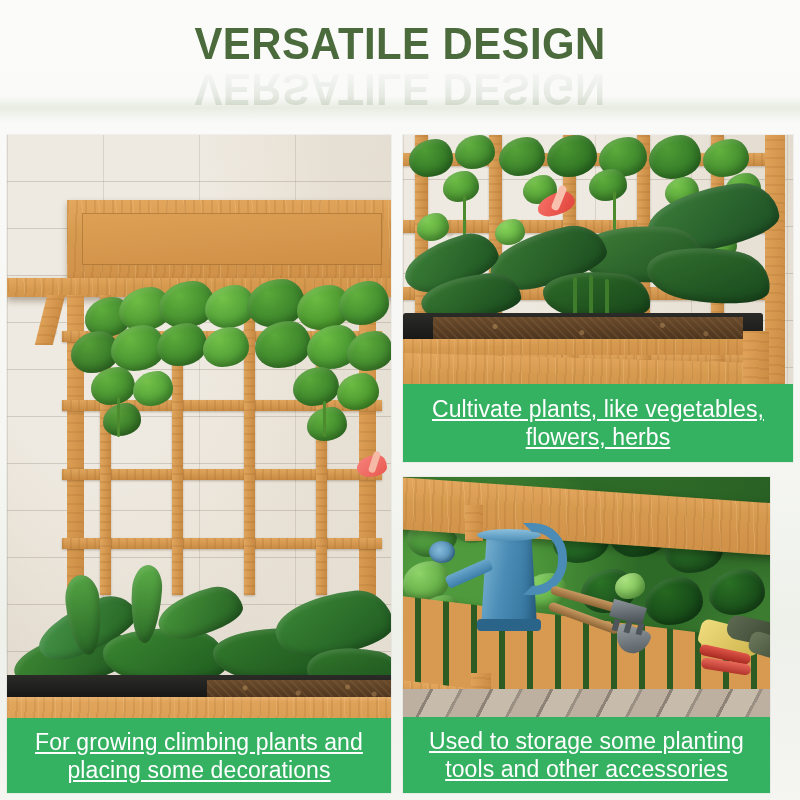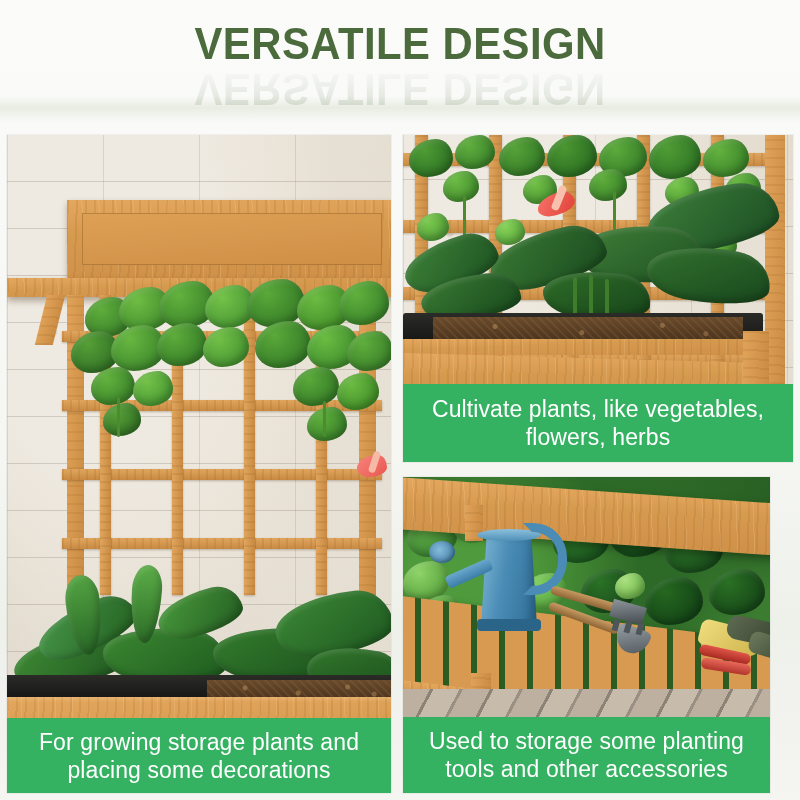--- a/index.html
+++ b/index.html
@@ -53,20 +53,21 @@
 
   
   .caption{
     position:absolute;left:0;width:100%;
     background:#35b162;color:#ffffff;
     font-size:23px;line-height:28px;font-weight:normal;
     text-align:center;
     display:flex;align-items:center;justify-content:center;
     padding:4px 6px;box-sizing:border-box;
     letter-spacing:.1px;
+    text-decoration:underline;
   }
   .cap-left{bottom:0;height:75px;}
   .cap-tr{bottom:0;height:78px;}
   .cap-br{bottom:0;height:76px;}
 
   
 
   
   .stonewall{position:absolute;inset:0;
     background:
@@ -209,21 +210,21 @@
           <div class="leaf leaf-lg" style="left:300px;top:512px;width:96px;height:52px;background:linear-gradient(150deg,#347b2d,#17491a);transform:rotate(12deg);"></div>
           <div class="leaf" style="left:60px;top:440px;width:34px;height:80px;border-radius:50% 50% 46% 54% / 32% 30% 70% 68%;background:linear-gradient(175deg,#54a443,#276525);transform:rotate(-6deg);"></div>
           <div class="leaf" style="left:124px;top:430px;width:30px;height:78px;border-radius:50% 50% 46% 54% / 32% 30% 70% 68%;background:linear-gradient(175deg,#5cae48,#2c6c27);transform:rotate(4deg);"></div>
         </div>
 
         <div class="liner" style="left:0;top:540px;width:390px;height:26px;"></div>
         <div class="soil" style="left:200px;top:545px;width:190px;height:20px;"></div>
         <div class="wood" style="position:absolute;left:0;top:562px;width:390px;height:96px;box-shadow:inset 0 2px 4px rgba(255,230,190,.25);"></div>
       </div>
 
-      <div class="caption cap-left">For growing storage plants and placing some decorations</div>
+      <div class="caption cap-left">For growing climbing plants and placing some decorations</div>
     </div>
 
     <div class="panel p-tr">
       <div class="scene">
 
         <div class="stonewall" style="left:0;top:0;right:0;bottom:0;"></div>
 
         <div class="lattice" style="left:-10px;top:0;width:380px;height:250px;">
           <div class="lat-h" style="left:0;top:18px;width:380px;height:13px;"></div>
           <div class="lat-h" style="left:0;top:85px;width:380px;height:13px;"></div>

